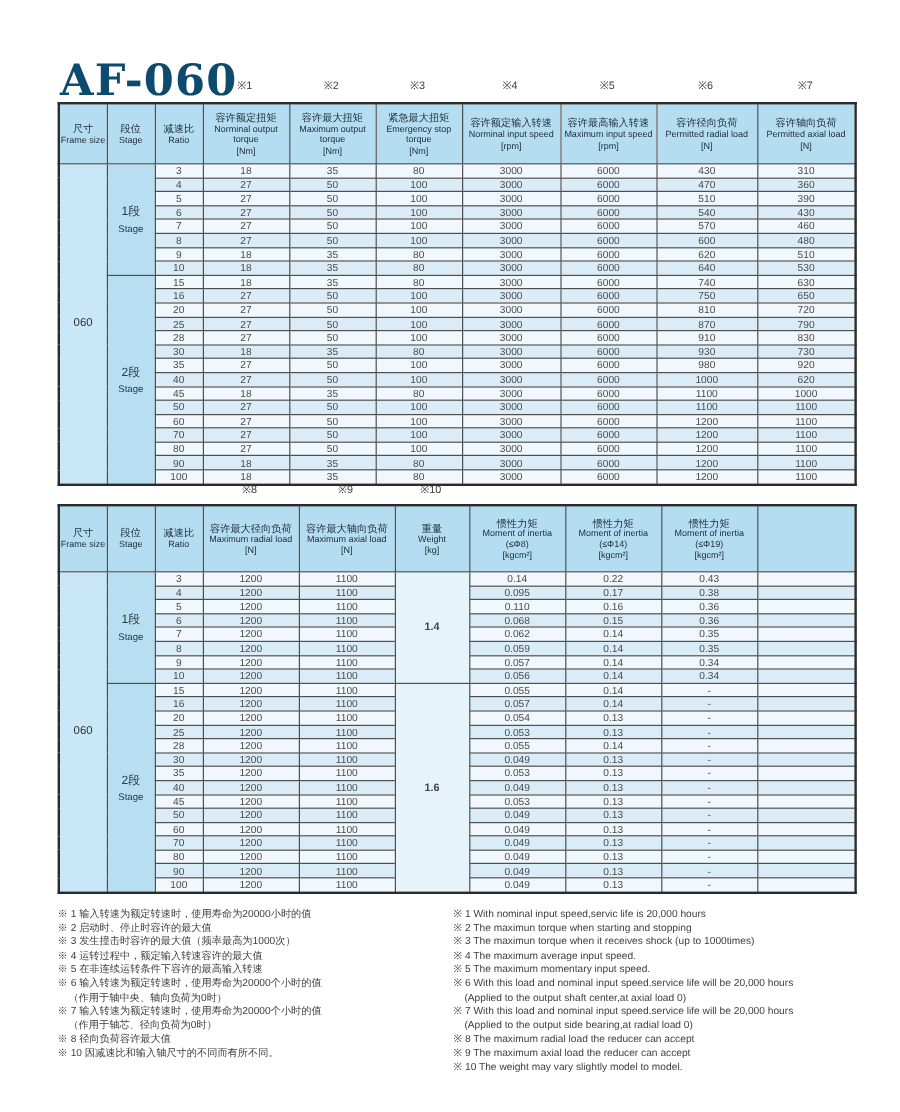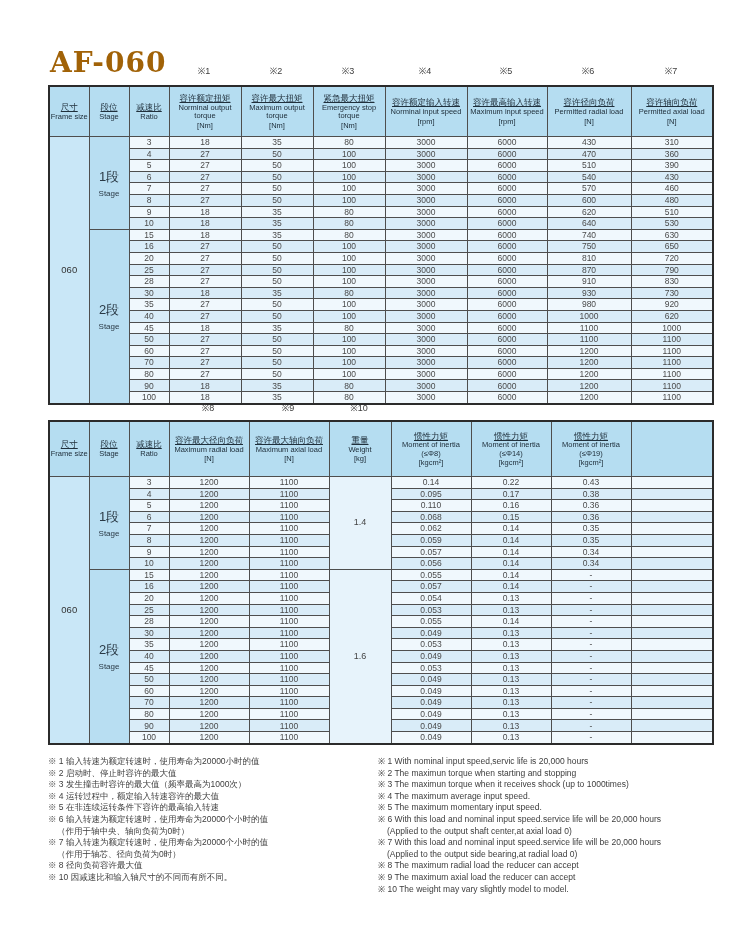--- a/index.html
+++ b/index.html
@@ -5,55 +5,55 @@
   html,body{margin:0;padding:0;}
   body{
     width:750px;height:927px;background:#ffffff;
     font-family:"Liberation Sans",sans-serif;
     position:relative;overflow:hidden;
   }
   .page{position:absolute;inset:0;background:#fff;}
   .title{
     position:absolute;left:50px;top:46px;margin:0;
     font-family:"DejaVu Serif",serif;font-weight:bold;
-    font-size:28px;color:#a16207;letter-spacing:1px;
+    font-size:36px;color:#0c4a6e;letter-spacing:1px;
   }
   .mark{
     position:absolute;transform:translateX(-50%);
     font-size:9px;color:#3c3c3c;white-space:nowrap;
   }
   table{
     position:absolute;left:48px;border-collapse:collapse;table-layout:fixed;
     border:2px solid #2b2b2b;
   }
   #t1{top:85px;}
   #t2{top:420px;}
   th,td{
     border:1px solid #4e4e4e;padding:0;text-align:center;
     vertical-align:middle;overflow:hidden;
   }
   th{
     background:#b5ddf1;font-weight:normal;color:#20303c;
   }
   #t1 th{height:49px;}
   #t2 th{height:54px;}
-  th .zh{font-size:8.5px;line-height:1.25;text-decoration:underline;}
+  th .zh{font-size:8.5px;line-height:1.25;}
   th .en{font-size:7.5px;line-height:1.12;}
   th .sub{font-size:7.5px;line-height:1.12;}
   th .unit{font-size:7.5px;line-height:1.2;}
   td{
     font-size:8.5px;color:#4a4a4a;height:10.6px;line-height:1;
   }
   tr.odd td{background:#f0f8fd;}
   tr.even td{background:#d9ecf8;}
   td.frame{background:#c9e7f7 !important;font-size:9.5px;color:#333;}
   td.stage{background:#b8def2 !important;color:#2a3a46;}
-  td.stage .zh{font-size:13px;line-height:1.6;}
+  td.stage .zh{font-size:10px;line-height:1.6;}
   td.stage .en{font-size:8px;line-height:1.4;}
-  td.weight{background:#e7f3fb !important;font-size:9px;color:#444;}
+  td.weight{background:#e7f3fb !important;font-size:9px;color:#444;font-weight:bold;}
   .fn{
     position:absolute;top:756px;font-size:8.5px;color:#3d3d3d;
     line-height:11.6px;white-space:nowrap;
   }
   .fn-zh{left:48px;width:326px;}
   .fn-en{left:378px;width:340px;}
   .fn-cont{padding-left:9px;}
 </style>
 </head>
 <body>

